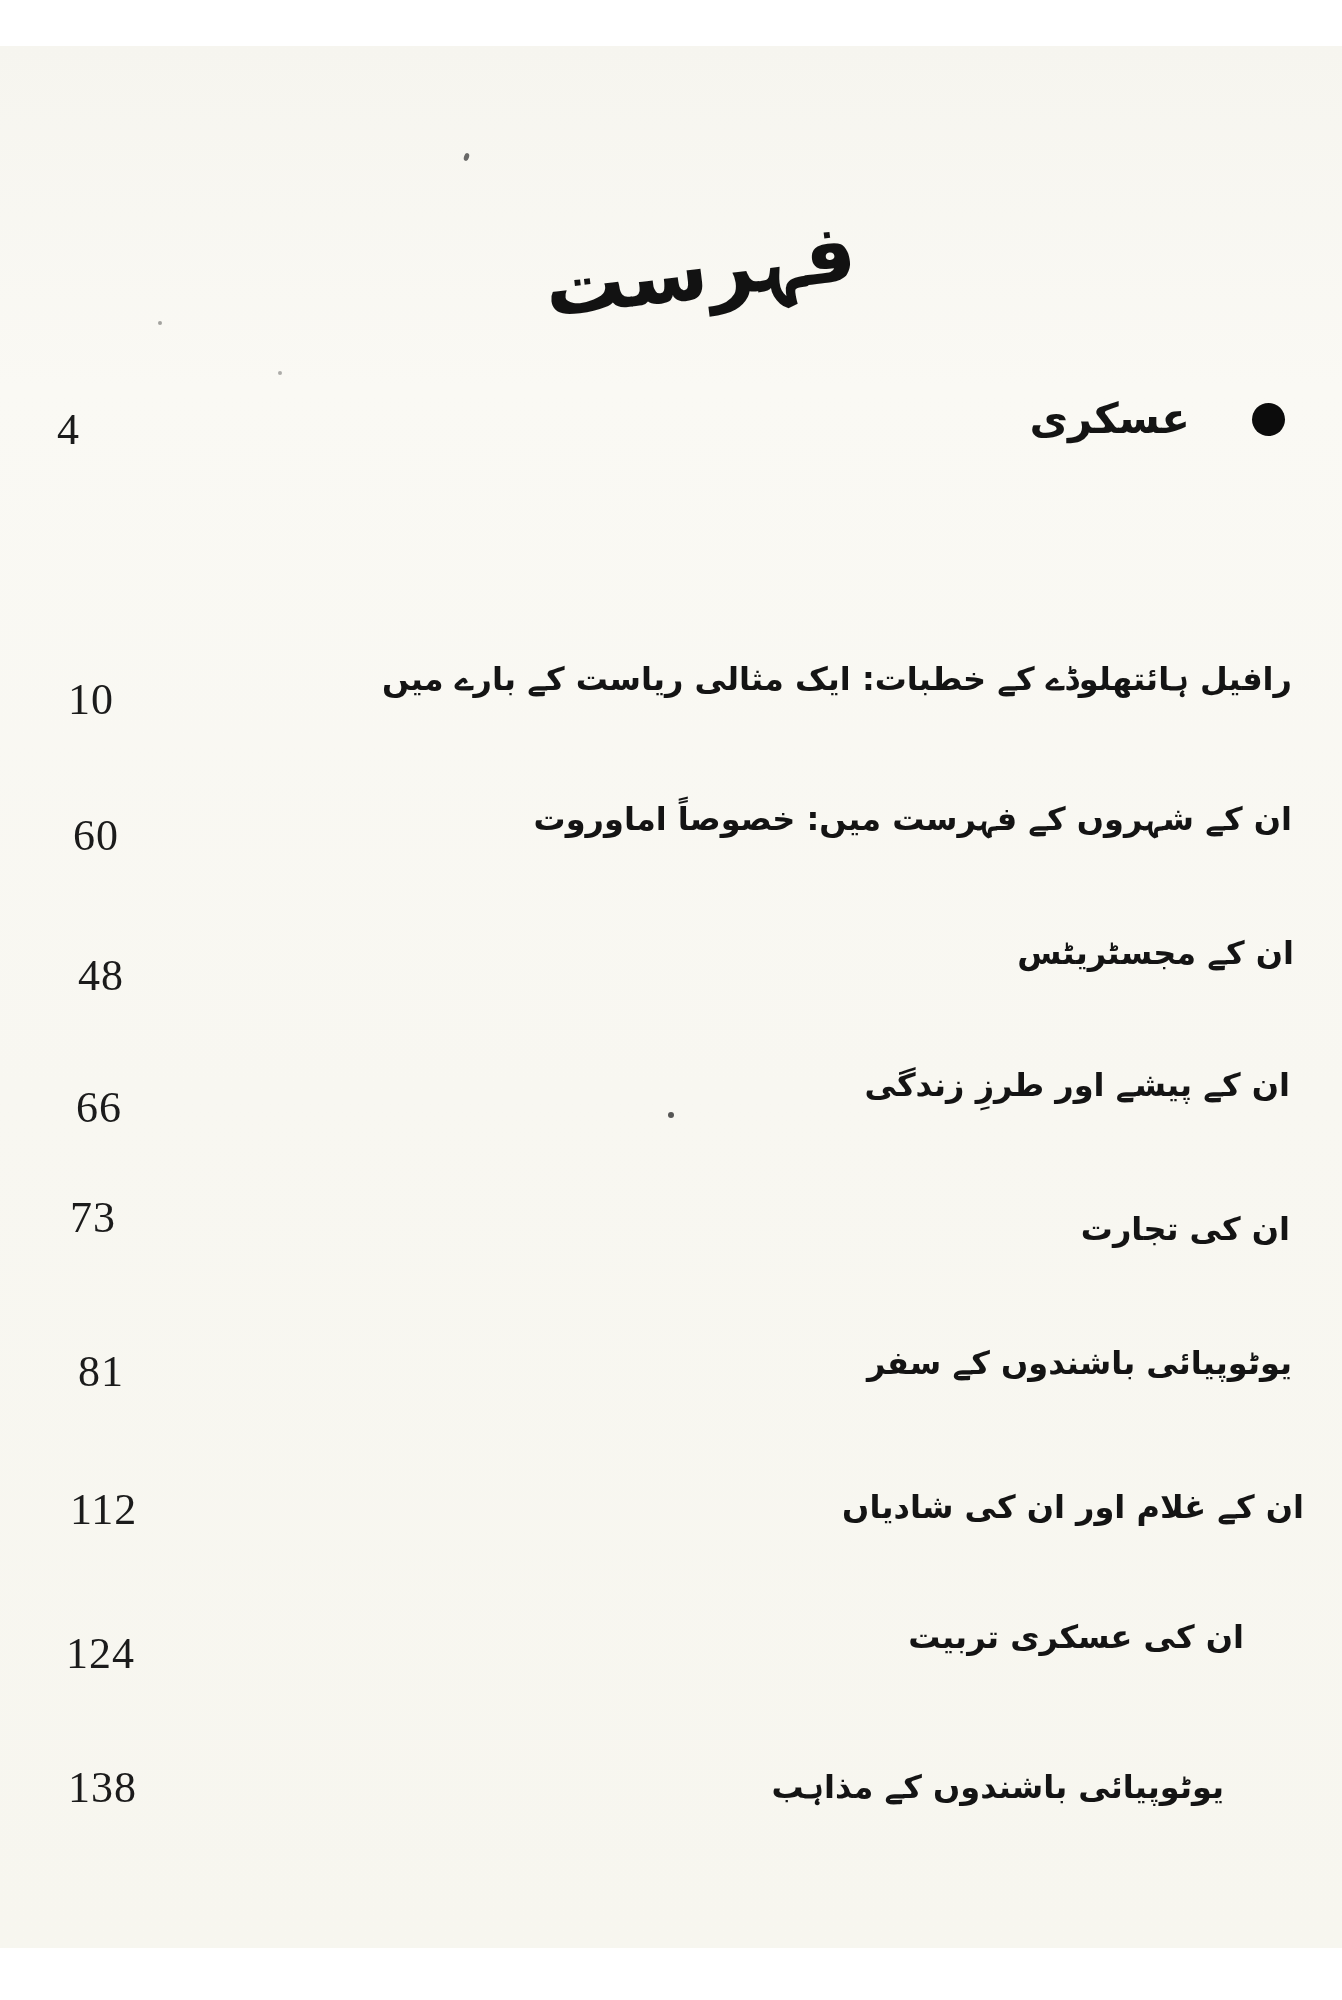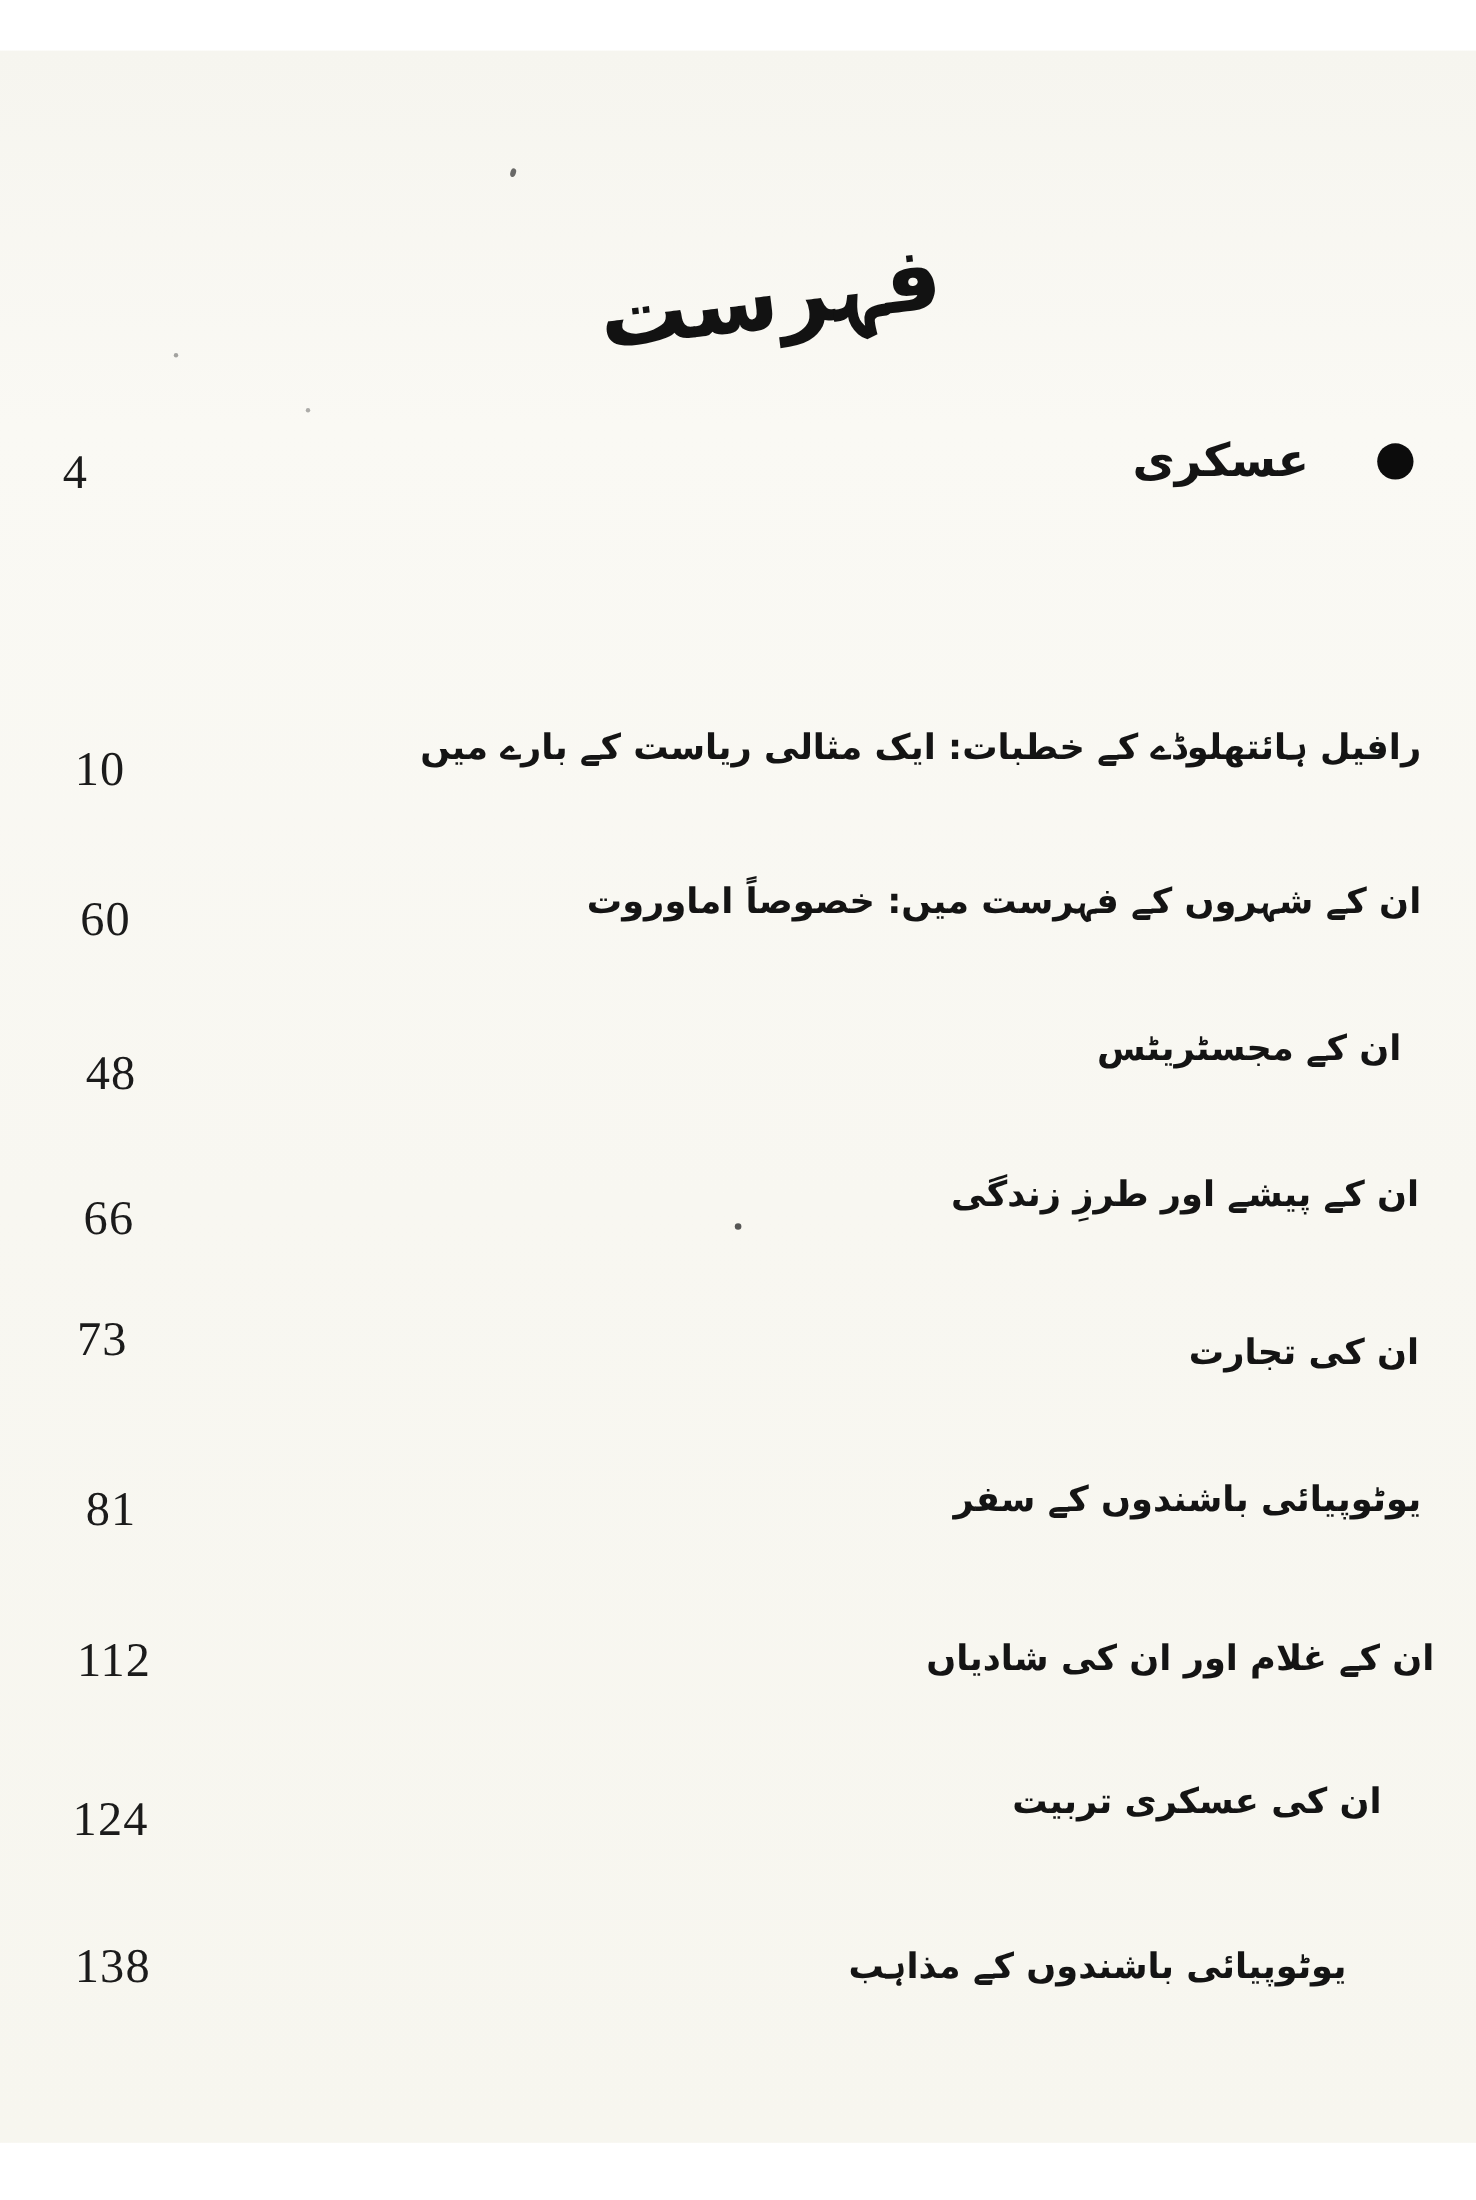--- a/index.html
+++ b/index.html
@@ -76,21 +76,21 @@
     <span class="entry" style="right:50px;top:660px;">رافیل ہائتھلوڈے کے خطبات: ایک مثالی ریاست کے بارے میں</span>
   </div>
 
   <div class="row">
     <span class="num" style="left:73px;top:810px;">60</span>
     <span class="entry" style="right:50px;top:800px;">ان کے شہروں کے فہرست میں: خصوصاً اماوروت</span>
   </div>
 
   <div class="row">
     <span class="num" style="left:78px;top:950px;">48</span>
-    <span class="entry" style="right:68px;top:934px;text-align:center;">ان کے مجسٹریٹس</span>
+    <span class="entry" style="right:48px;top:934px;text-align:center;">ان کے مجسٹریٹس</span>
   </div>
 
   <div class="row">
     <span class="num" style="left:76px;top:1082px;">66</span>
     <span class="entry" style="right:52px;top:1066px;">ان کے پیشے اور طرزِ زندگی</span>
   </div>
 
   <div class="row">
     <span class="num" style="left:70px;top:1192px;">73</span>
     <span class="entry" style="right:52px;top:1210px;">ان کی تجارت</span>
@@ -101,20 +101,20 @@
     <span class="entry" style="right:50px;top:1344px;margin-left:24px;">یوٹوپیائی باشندوں کے سفر</span>
   </div>
 
   <div class="row">
     <span class="num" style="left:70px;top:1484px;">112</span>
     <span class="entry" style="right:38px;top:1488px;">ان کے غلام اور ان کی شادیاں</span>
   </div>
 
   <div class="row">
     <span class="num" style="left:66px;top:1628px;">124</span>
-    <span class="entry" style="right:86px;top:1618px;">ان کی عسکری تربیت</span>
+    <span class="entry" style="right:98px;top:1618px;">ان کی عسکری تربیت</span>
   </div>
 
   <div class="row">
     <span class="num" style="left:68px;top:1762px;">138</span>
     <span class="entry" style="right:118px;top:1768px;">یوٹوپیائی باشندوں کے مذاہب</span>
   </div>
 </div>
 
 </body></html>

